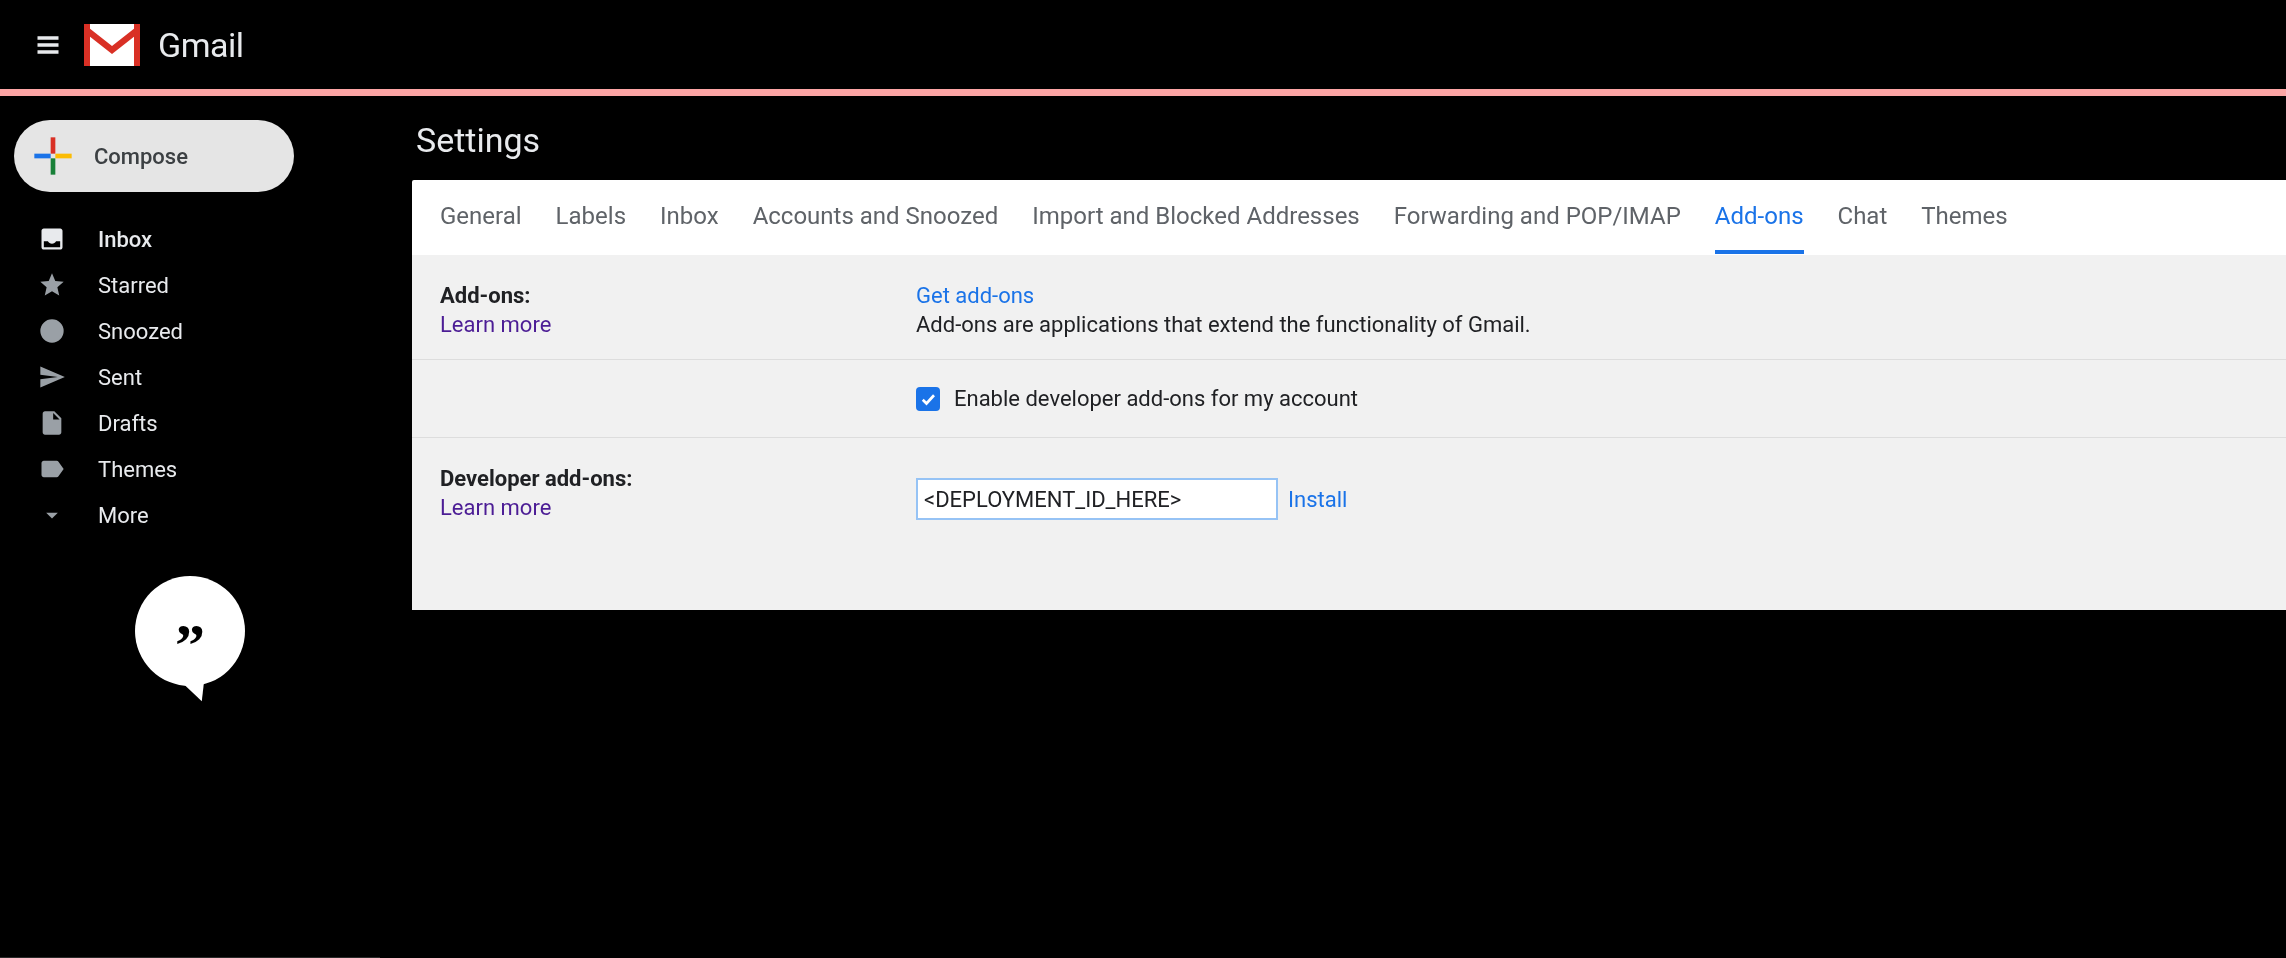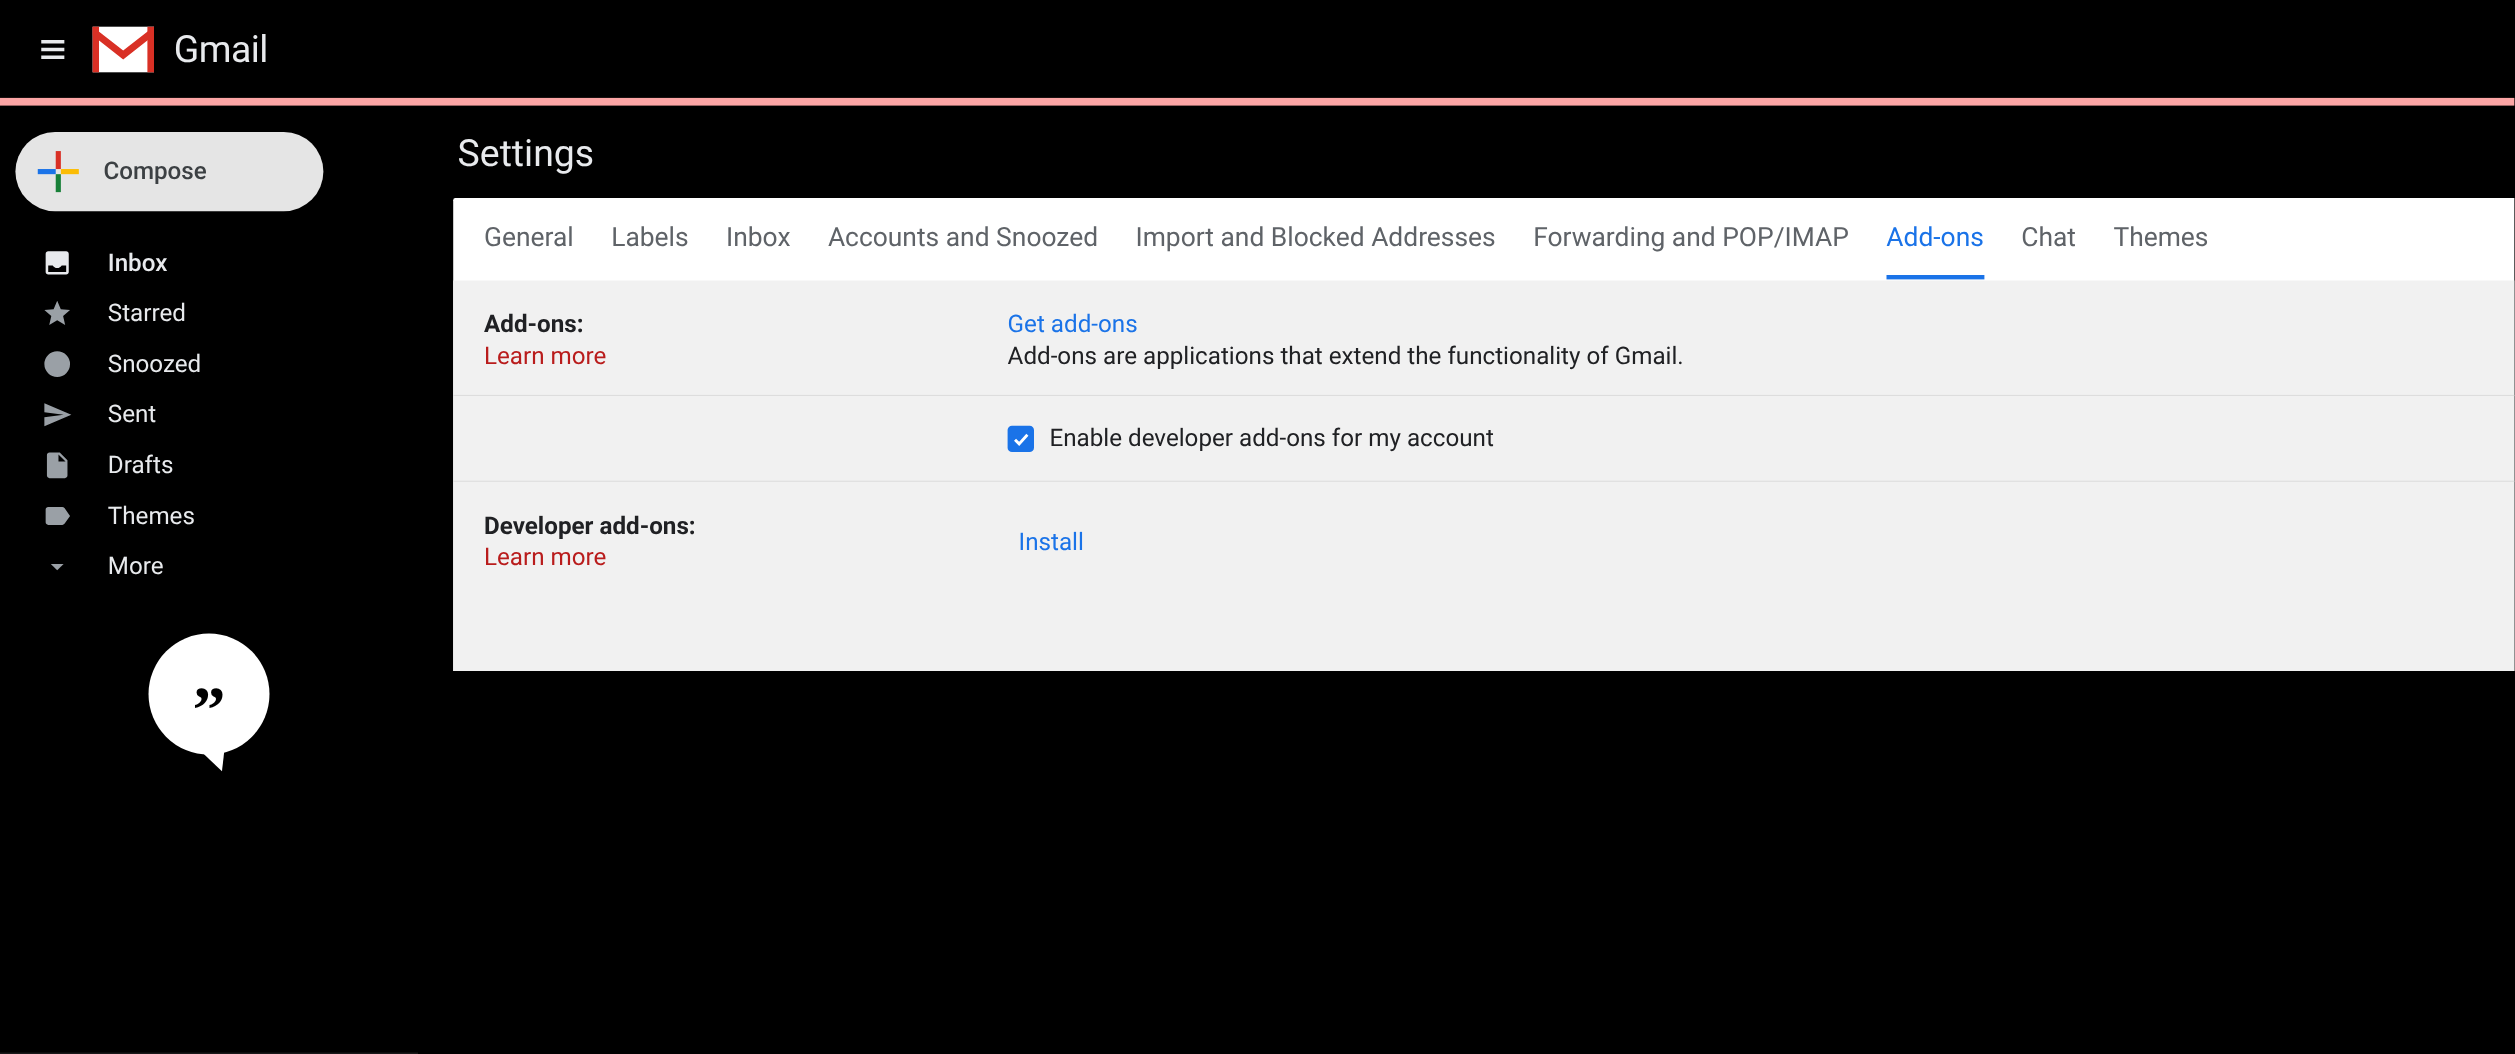--- a/index.html
+++ b/index.html
@@ -213,34 +213,35 @@
 
   .settings-body {
     background:#f1f1f1;
     color:#202124;
     padding: 0;
   }
   .section {
     display:flex;
     padding: 28px 28px 22px 28px;
     border-bottom: 1px solid #ddd;
+    align-items: flex-end;
   }
   .section.last { border-bottom: none; padding-bottom: 90px;}
   .section-left {
     width: 476px;
     flex-shrink:0;
   }
   .section-left-label {
     font-size: 22px;
     font-weight: 700;
     color:#202124;
   }
   .learn-more {
     display:block;
-    color:#b91c1c;
+    color:#4c1d95;
     font-size:22px;
     margin-top:4px;
     cursor:pointer;
   }
   .section-right {
     font-size:22px;
     color:#202124;
   }
   .link-blue {
     color:#1a73e8;
@@ -427,20 +428,21 @@
             <span>Enable developer add-ons for my account</span>
           </div>
         </div>
 
         <div class="section last">
           <div class="section-left">
             <span class="section-left-label">Developer add-ons:</span>
             <span class="learn-more">Learn more</span>
           </div>
           <div class="section-right dev-row">
+            <input class="dev-input" value="&lt;DEPLOYMENT_ID_HERE&gt;" style="">
             <span class="install-link">Install</span>
           </div>
         </div>
 
       </div>
     </div>
   </div>
 
 </div>
 

